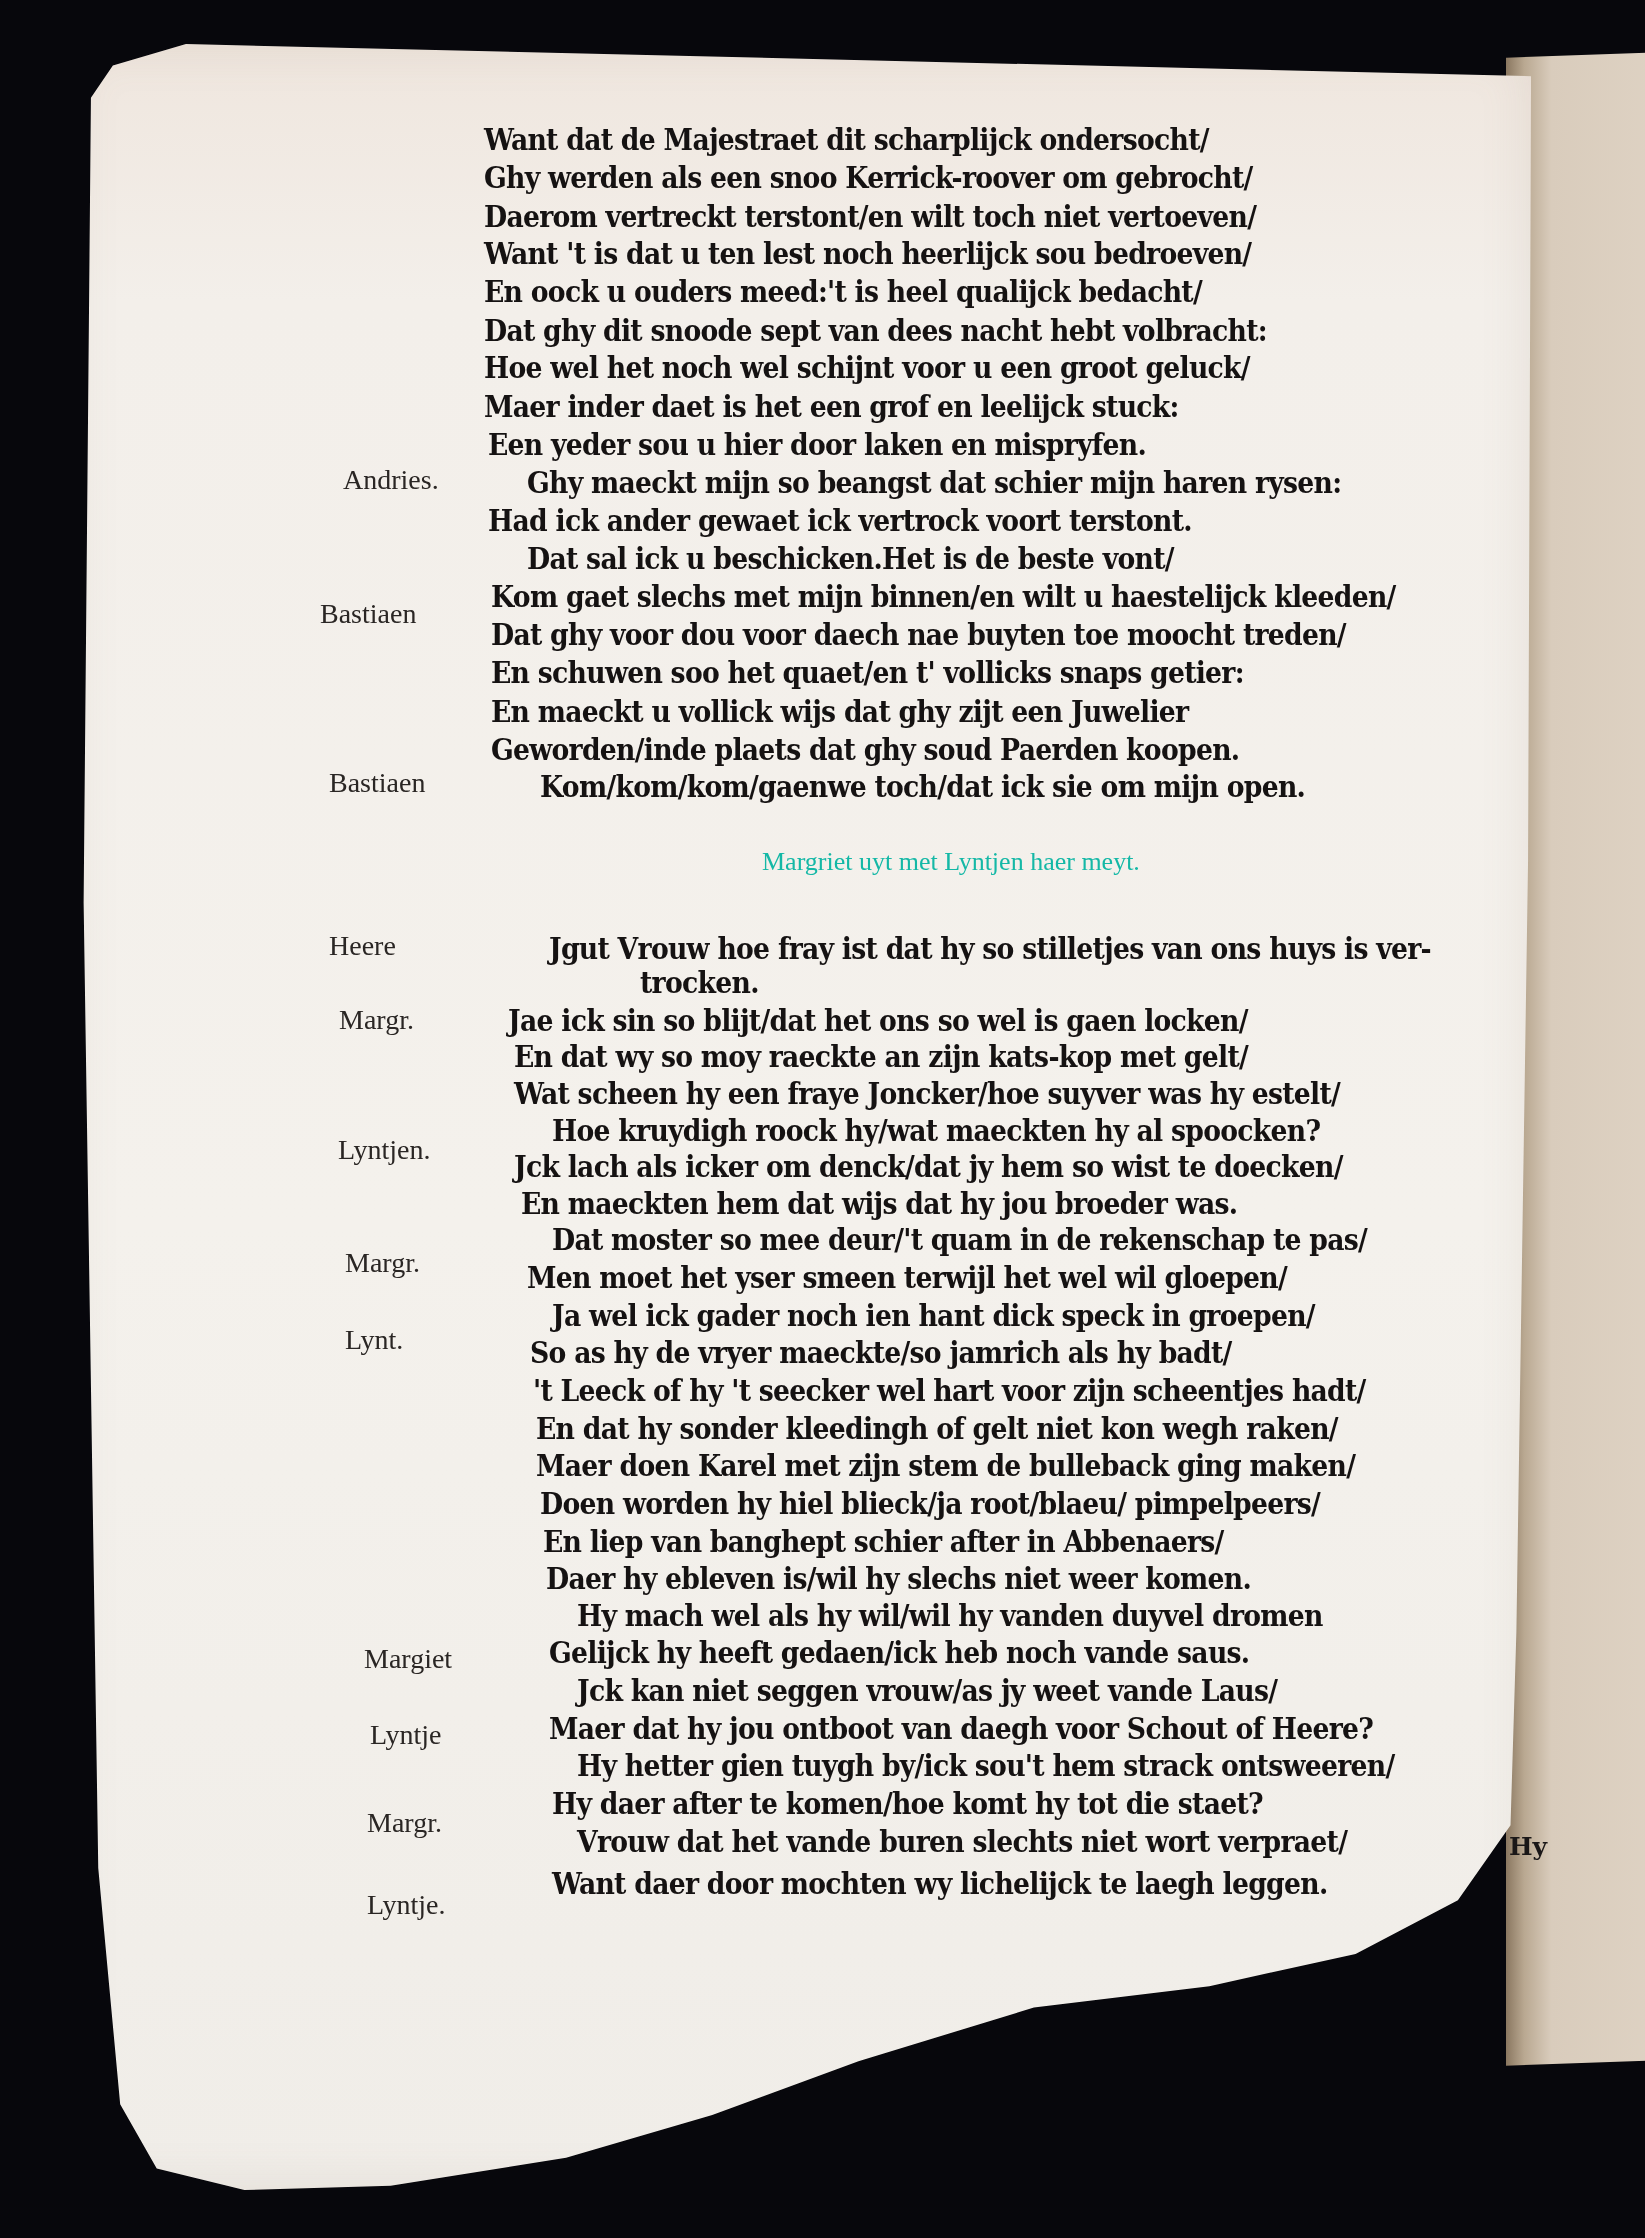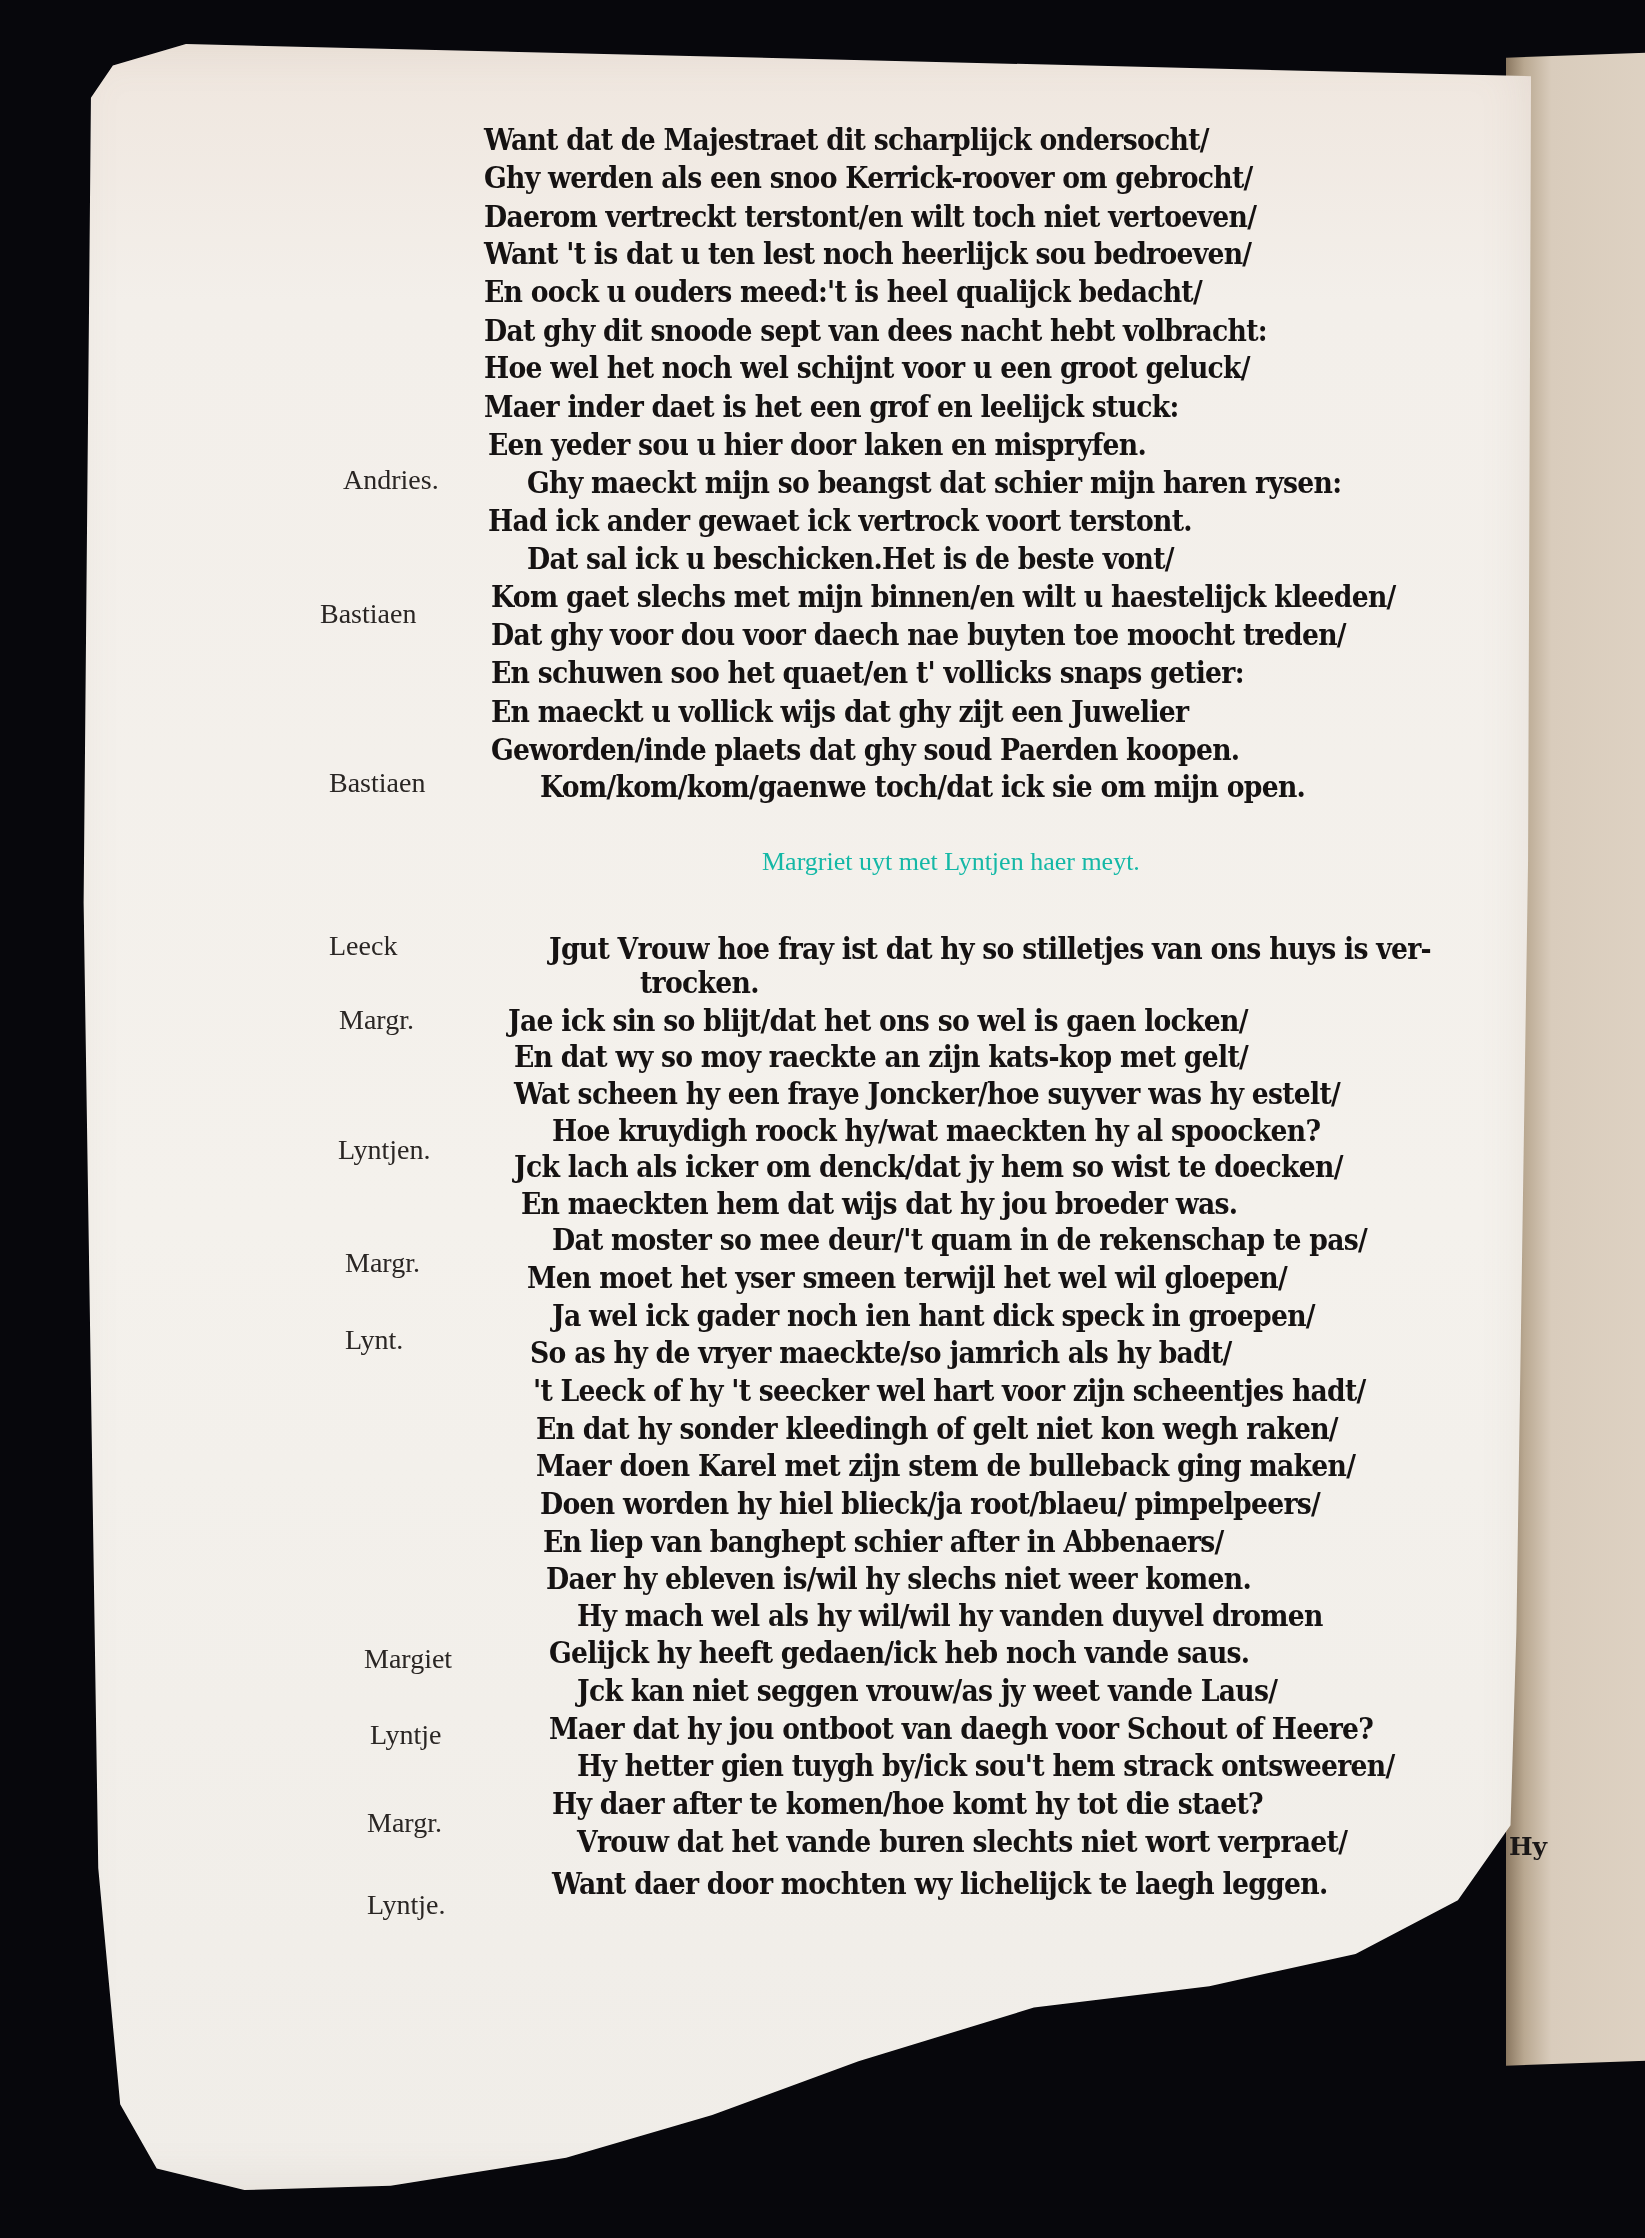--- a/index.html
+++ b/index.html
@@ -63,21 +63,21 @@
 <div class="verse" style="left:491px;top:618px;">Dat ghy voor dou voor daech nae buyten toe moocht treden/</div>
 <div class="verse" style="left:491px;top:656px;">En schuwen soo het quaet/en t' vollicks snaps getier:</div>
 <div class="verse" style="left:491px;top:695px;">En maeckt u vollick wijs dat ghy zijt een Juwelier</div>
 <div class="verse" style="left:491px;top:733px;">Geworden/inde plaets dat ghy soud Paerden koopen.</div>
 
 <div class="speaker" style="left:329px;top:767px;">Bastiaen</div>
 <div class="verse" style="left:540px;top:770px;">Kom/kom/kom/gaenwe toch/dat ick sie om mijn open.</div>
 
 <div class="stage" style="left:762px;top:847px;">Margriet uyt met Lyntjen haer meyt.</div>
 
-<div class="speaker" style="left:329px;top:930px;">Leeck</div>
+<div class="speaker" style="left:329px;top:930px;">Heere</div>
 <div class="verse" style="left:549px;top:932px;">Jgut Vrouw hoe fray ist dat hy so stilletjes van ons huys is ver-</div>
 <div class="verse" style="left:640px;top:966px;">trocken.</div>
 
 <div class="speaker" style="left:339px;top:1004px;">Margr.</div>
 <div class="verse" style="left:508px;top:1004px;">Jae ick sin so blijt/dat het ons so wel is gaen locken/</div>
 <div class="verse" style="left:514px;top:1040px;">En dat wy so moy raeckte an zijn kats-kop met gelt/</div>
 <div class="verse" style="left:514px;top:1077px;">Wat scheen hy een fraye Joncker/hoe suyver was hy estelt/</div>
 <div class="verse" style="left:552px;top:1114px;">Hoe kruydigh roock hy/wat maeckten hy al spoocken?</div>
 
 <div class="speaker" style="left:338px;top:1134px;">Lyntjen.</div>

